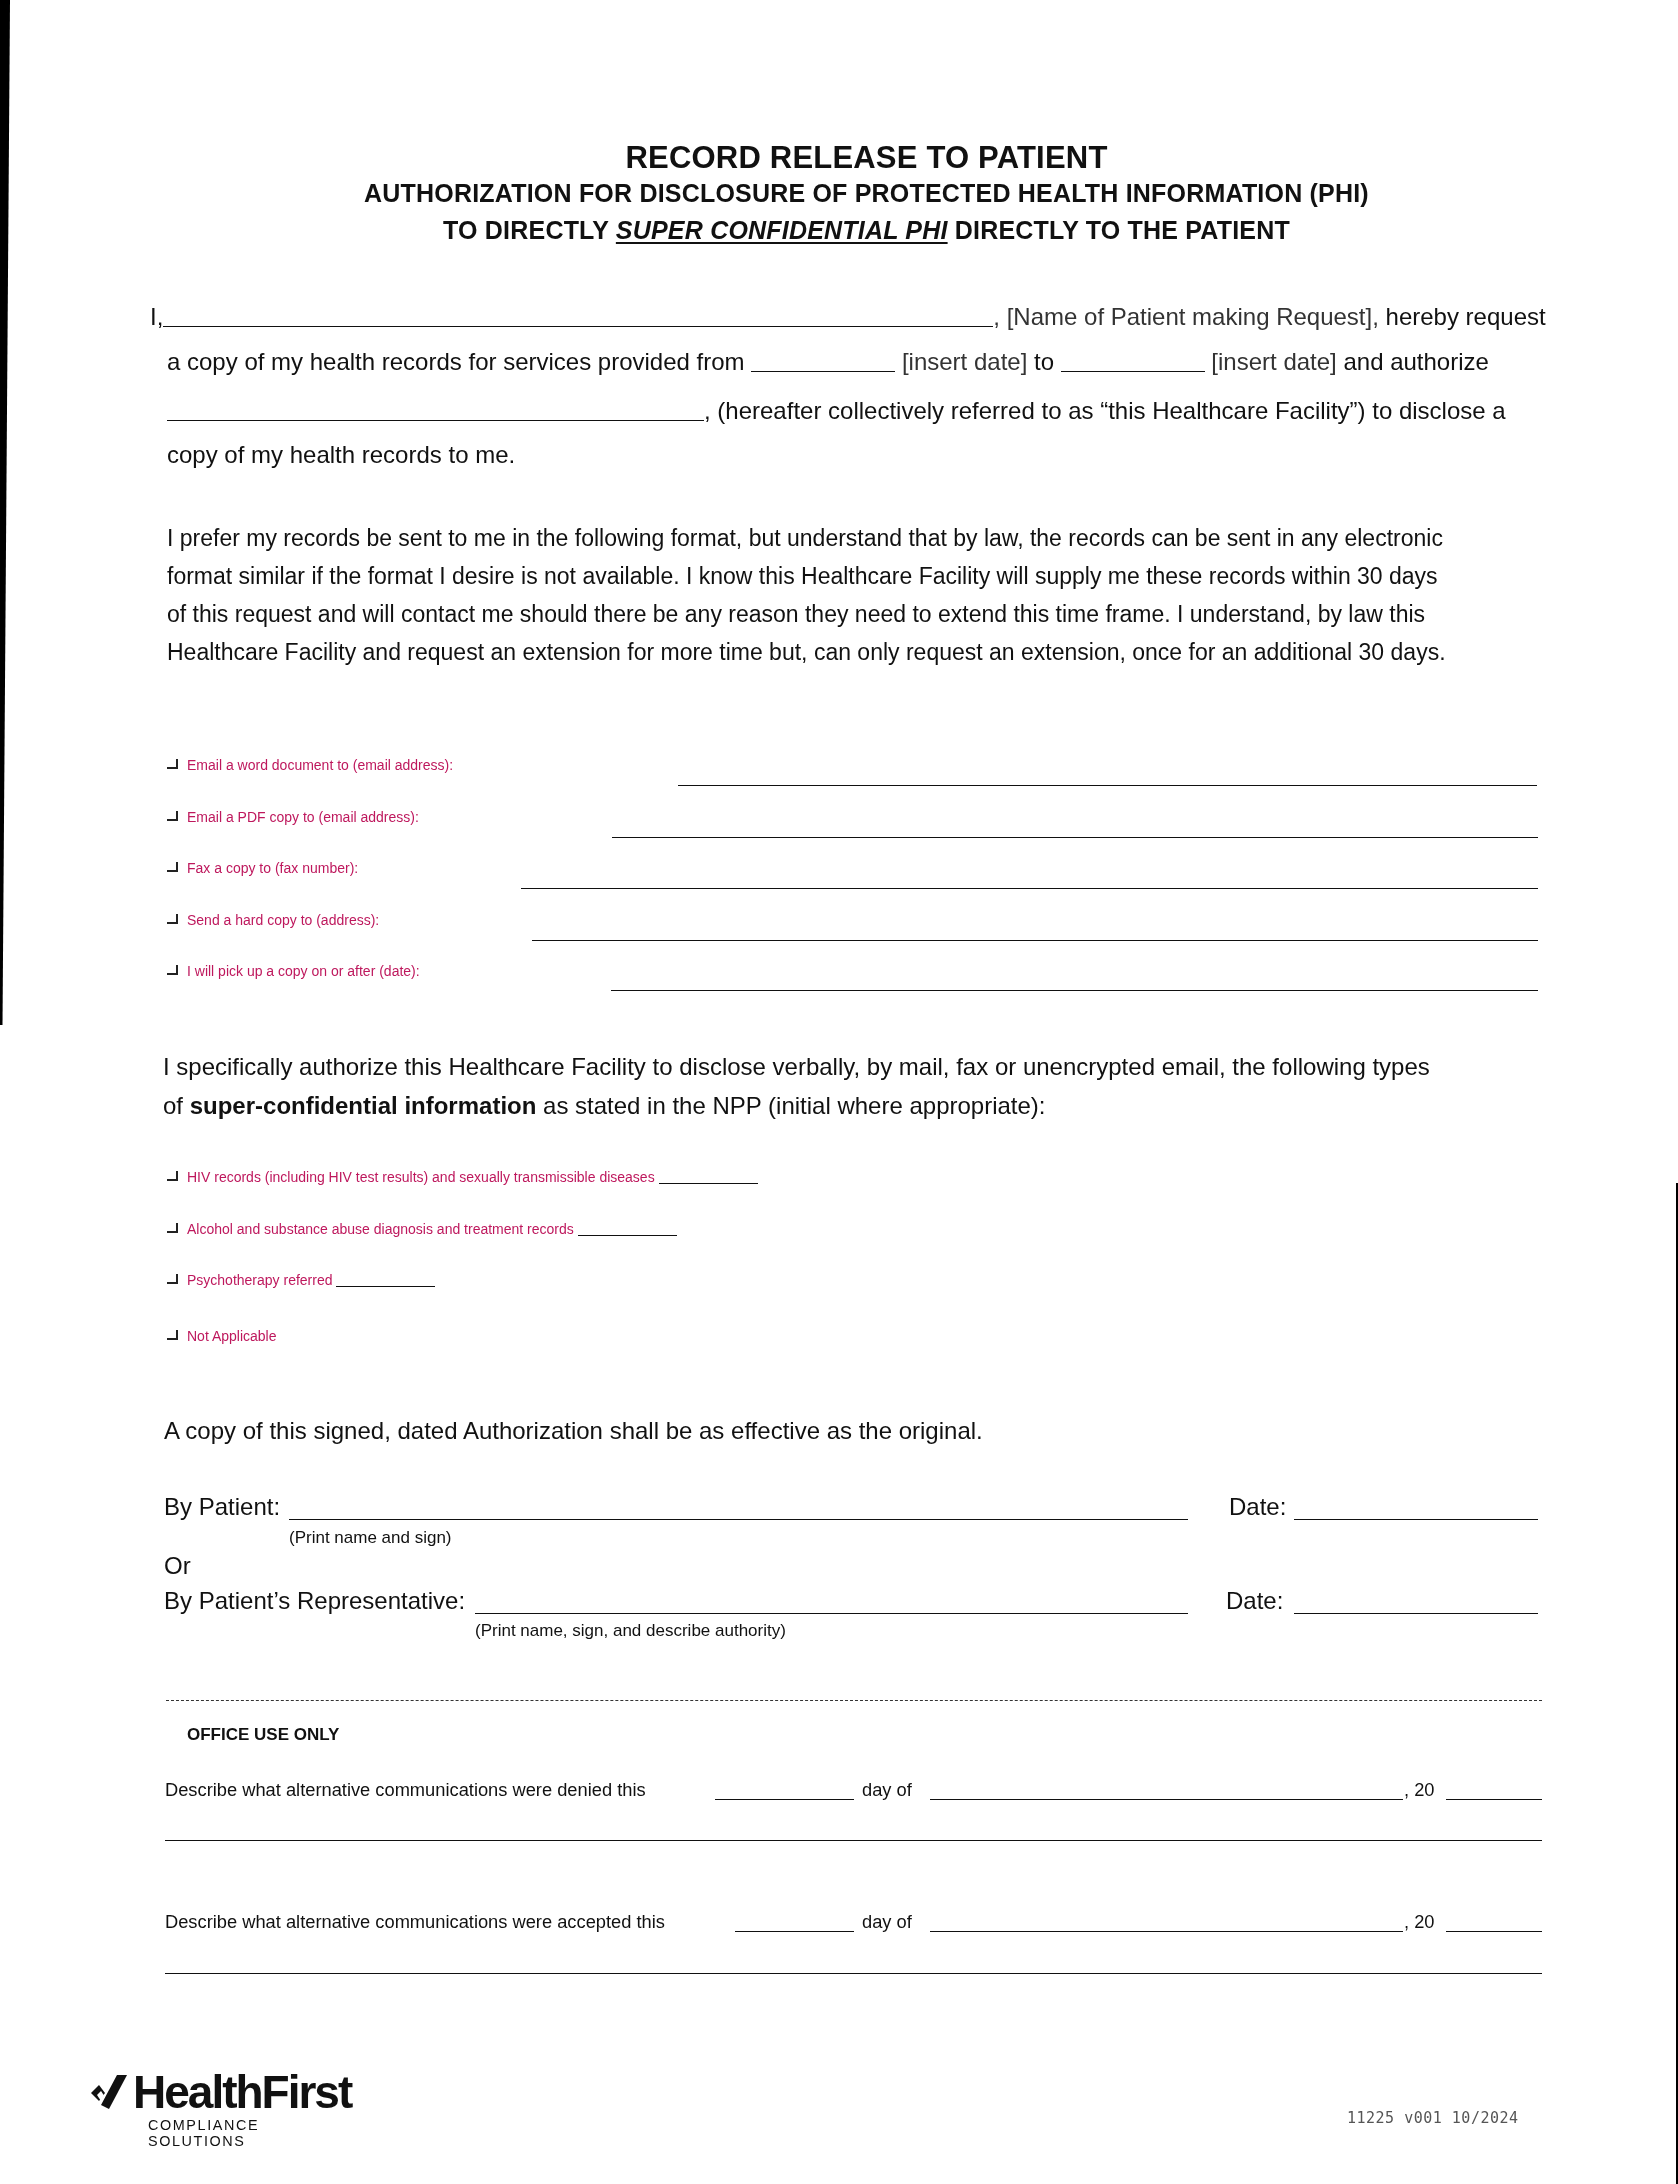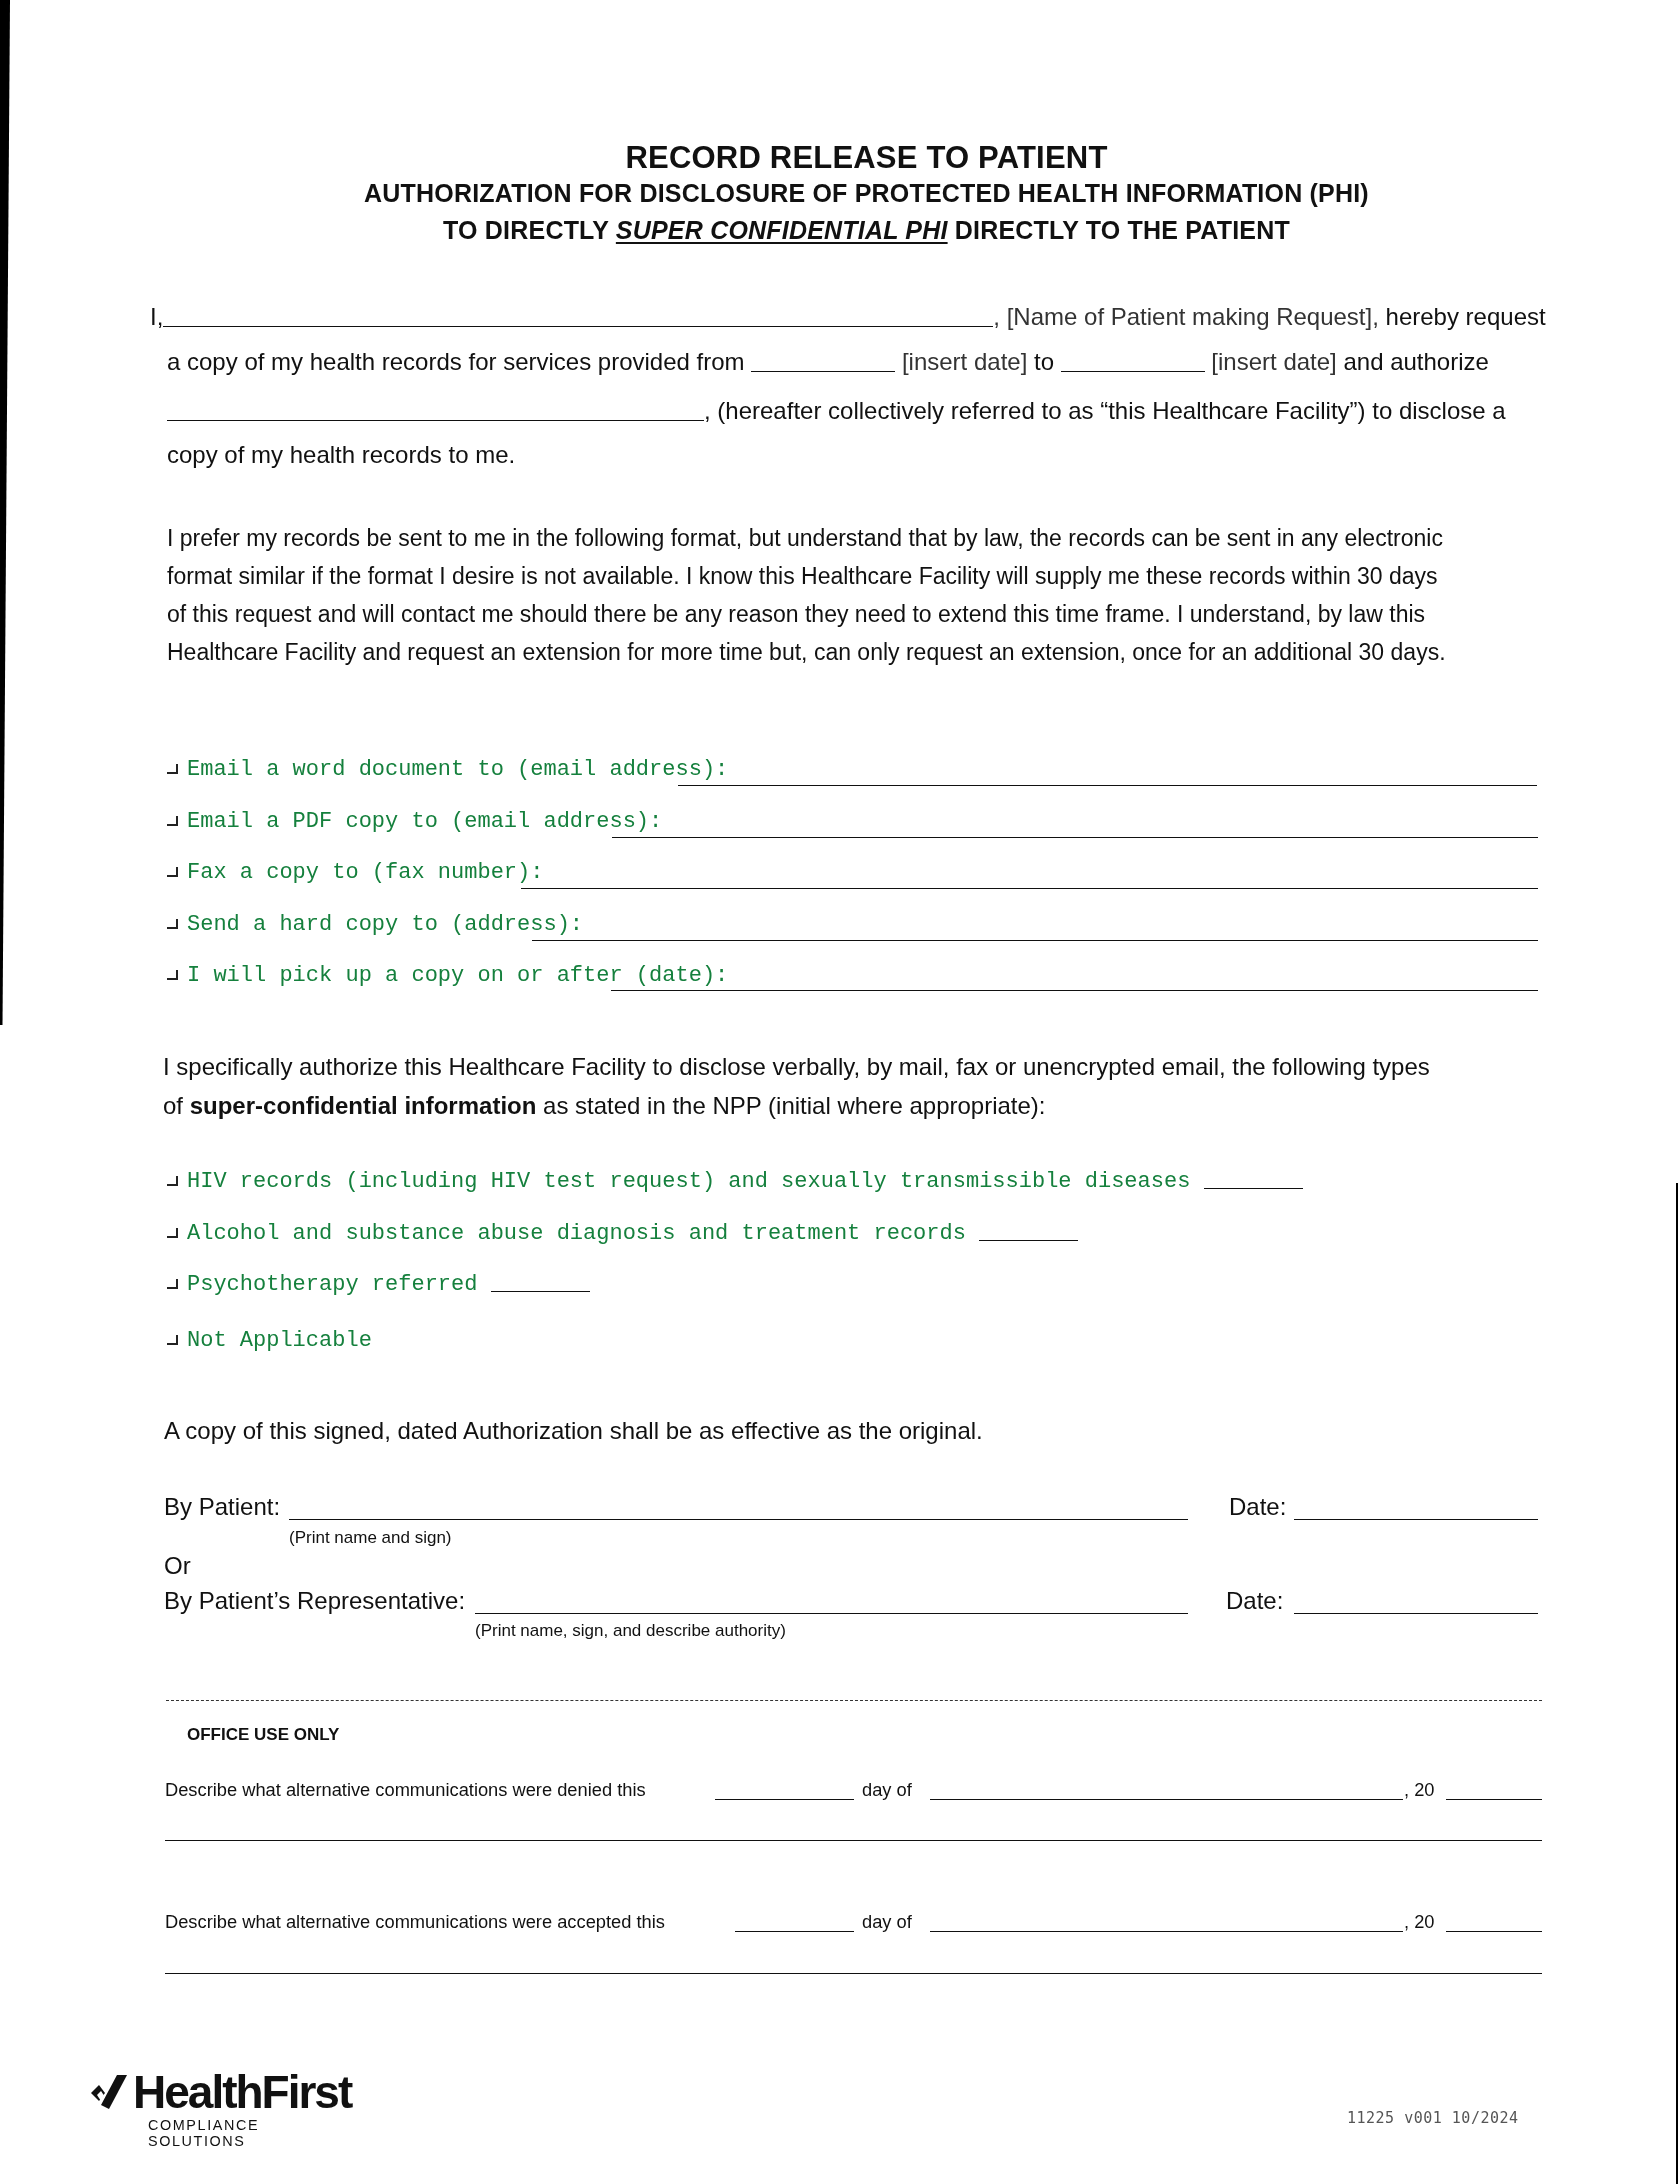--- a/index.html
+++ b/index.html
@@ -13,21 +13,21 @@
   .title { left: 0; width: 1733px; text-align: center; font-weight: bold; letter-spacing: 0.2px; }
   .t1 { top: 140px; font-size: 31px; }
   .t2 { top: 179px; font-size: 25px; }
   .t3 { top: 216px; font-size: 25px; }
   .t3 .em { font-style: italic; text-decoration: underline; text-decoration-thickness: 2px; text-underline-offset: 3px; }
   .body { font-size: 24px; }
   .light { font-weight: normal; color: #333; }
   .blank { display: inline-block; border-bottom: 1.6px solid #111; vertical-align: baseline; height: 1px; position: relative; top: 2px; }
   .rule { position: absolute; border-bottom: 1.6px solid #111; height: 0; }
   .para { position: absolute; left: 167px; width: 1386px; font-size: 23px; line-height: 38px; white-space: nowrap; }
-  .opt { font-size: 22px; color: #15803d; font-family: Liberation Mono, monospace; }
+  .opt { font-size: 14px; color: #be185d; }
   .cb { display: inline-block; width: 9px; height: 8px; border-right: 2px solid #222; border-bottom: 2px solid #222; margin-right: 9px; position: relative; top: -1px; }
   .small { font-size: 17px; }
   .tiny { font-size: 18.3px; }
   .dash { position: absolute; left: 166px; width: 1376px; top: 1700px; border-top: 1.5px dashed #333; }
   .logo { position: absolute; left: 87px; top: 2067px; }
   .logo-mark { position: absolute; left: 0; top: 4px; width: 44px; height: 40px; }
   .logo-name { position: absolute; left: 46px; top: -2px; font-size: 46px; font-weight: bold; letter-spacing: -2px; color: #111; }
   .logo-sub { position: absolute; left: 61px; top: 50px; font-size: 14.4px; letter-spacing: 1.6px; color: #111; }
   .formno { position: absolute; left: 1347px; top: 2109px; font-family: "DejaVu Sans Mono", monospace; font-size: 15px; color: #555; letter-spacing: 0.5px; }
 </style>
@@ -85,21 +85,21 @@
   <span class="cb"></span><span>I will pick up a copy on or after (date):</span>
 </div>
 <div class="rule" style="left:611px; width:927px; top:990px;"></div>
 
 <div class="abs body" style="left:163px; top:1053px;">I specifically authorize this Healthcare Facility to disclose verbally, by mail, fax or unencrypted email, the following types</div>
 <div class="abs body" style="left:163px; top:1092px;">
   <span>of </span><b>super-confidential information</b><span> as stated in the NPP (initial where appropriate):</span>
 </div>
 
 <div class="abs opt" style="left:167px; top:1169px;">
-  <span class="cb"></span><span>HIV records (including HIV test request) and sexually transmissible diseases</span> <span class="blank" style="width:99px"></span>
+  <span class="cb"></span><span>HIV records (including HIV test results) and sexually transmissible diseases</span> <span class="blank" style="width:99px"></span>
 </div>
 <div class="abs opt" style="left:167px; top:1221px;">
   <span class="cb"></span><span>Alcohol and substance abuse diagnosis and treatment records</span> <span class="blank" style="width:99px"></span>
 </div>
 <div class="abs opt" style="left:167px; top:1272px;">
   <span class="cb"></span><span>Psychotherapy referred</span> <span class="blank" style="width:99px"></span>
 </div>
 <div class="abs opt" style="left:167px; top:1328px;">
   <span class="cb"></span><span>Not Applicable</span>
 </div>

